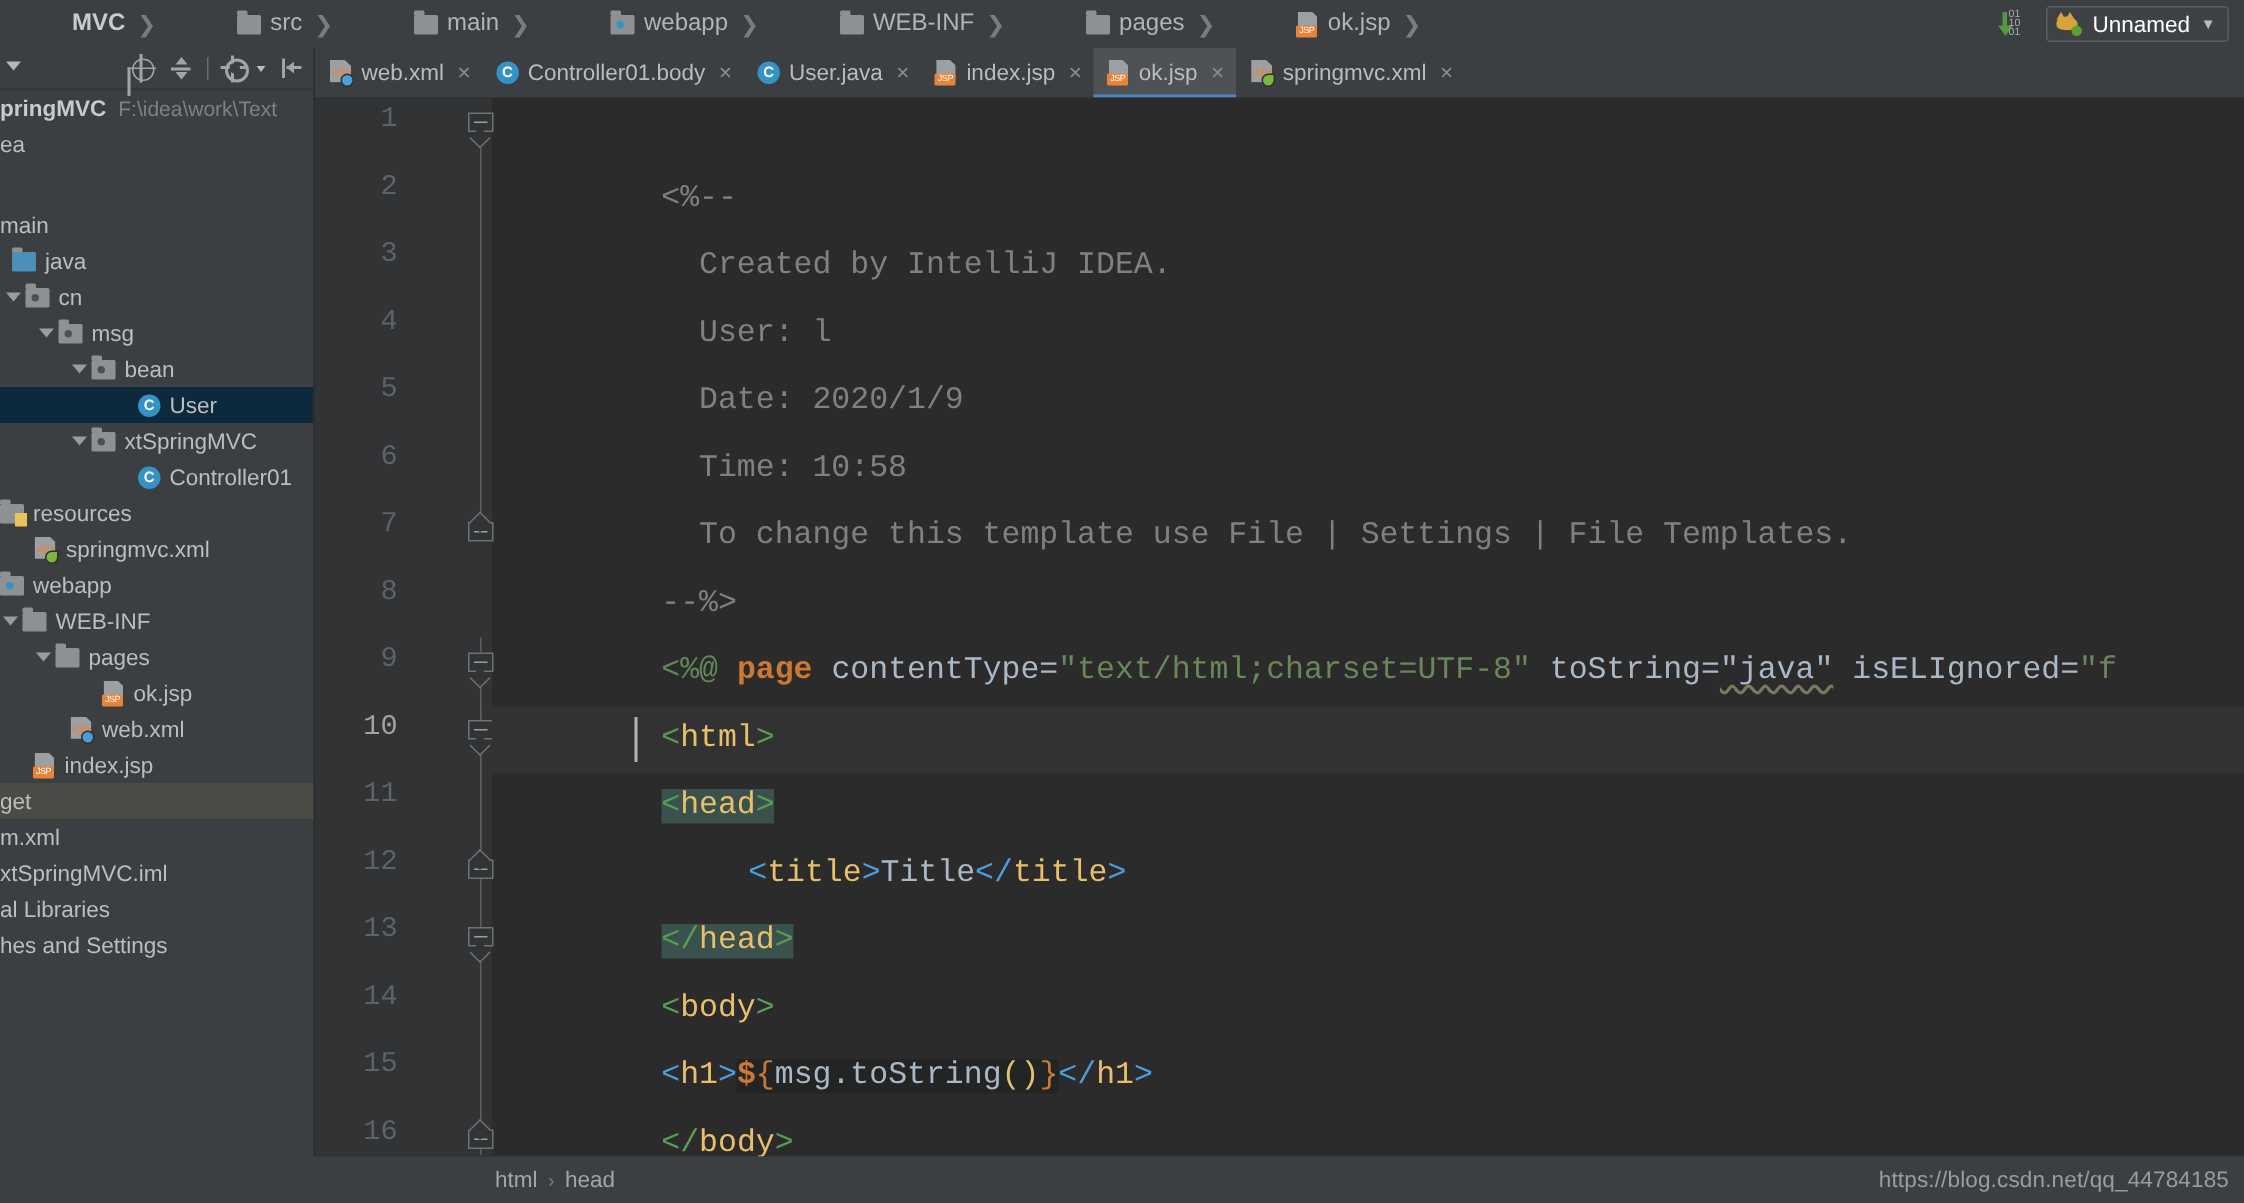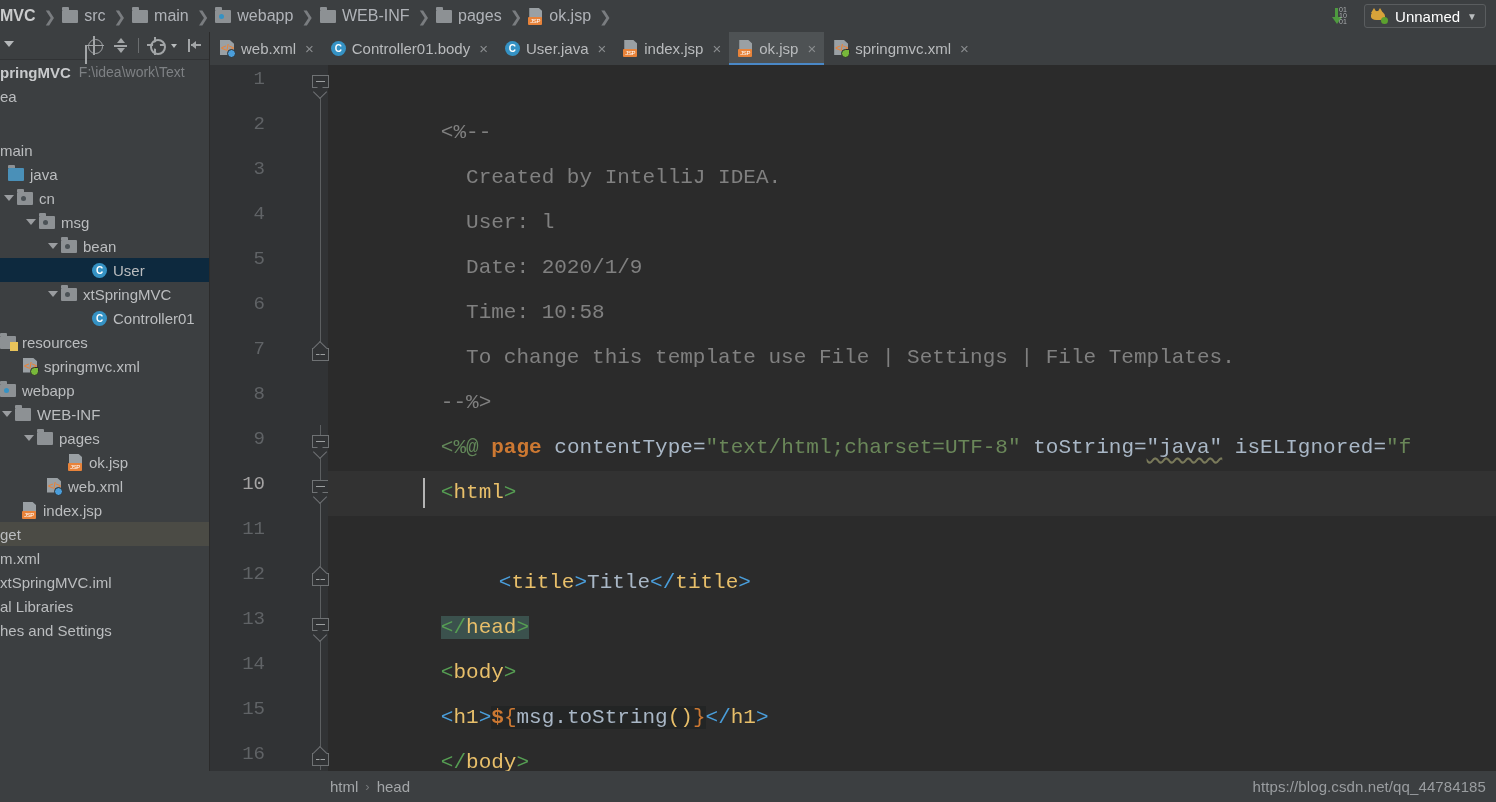--- a/index.html
+++ b/index.html
@@ -12,21 +12,21 @@
   #app { position:relative; width:1496px; height:802px; }
 
   
   .navbar {
     position:absolute; left:0; top:0; width:1496px; height:32px;
     background:#3c3f41; display:flex; align-items:center;
   }
   .crumbs { display:flex; align-items:center; padding-left:0px; }
   .crumb {
     display:flex; align-items:center; height:32px;
-    color:#b0b3b8; font-size:16px; white-space:nowrap;
+    color:#b0b3b8; font-size:16px; white-space:nowrap;padding-left:48px;
   }
   .crumb .ctext { margin-left:6px; }
   .crumb.first .ctext { margin-left:0; font-weight:bold; color:#cacbcc; }
   .crumb-sep {
     color:#7a7d80; font-size:15px; margin:0 6px 0 8px; line-height:1;
   }
   .navbar-right {
     margin-left:auto; display:flex; align-items:center; gap:10px;
     padding-right:10px;
   }
@@ -717,20 +717,23 @@
       </div>
 
       <div class="cline" style="top:315px; left:12px;">
         <span class="t-dir">&lt;%@</span><span> </span><span class="t-kw">page</span><span> </span><span class="t-attr">contentType=</span><span class="t-str">"text/html;charset=UTF-8"</span><span> </span><span class="t-attr">toString=</span><span class="t-attr squig">"java"</span><span> </span><span class="t-attr">isELIgnored=</span><span class="t-str">"f</span>
       </div>
 
       <div class="cline" style="top:360px; left:12px;">
         <span class="t-brk">&lt;</span><span class="t-tag">html</span><span class="t-brk">&gt;</span>
       </div>
 
+      <div class="cline" style="top:405px; left:12px;">
+        <span class="hl-tag"><span class="t-brk">&lt;</span><span class="t-tag">head</span><span class="t-brk">&gt;</span></span>
+      </div>
       <div class="caret" style="top:413px; left:95px;"></div>
 
       <div class="cline" style="top:495px; left:12px;">
         <span class="hl-tag"><span class="t-brk">&lt;/</span><span class="t-tag">head</span><span class="t-brk">&gt;</span></span>
       </div>
 
       <div class="cline" style="top:450px; left:70px;">
         <span class="t-brkb">&lt;</span><span class="t-tag">title</span><span class="t-brkb">&gt;</span><span class="t-txt">Title</span><span class="t-brkb">&lt;/</span><span class="t-tag">title</span><span class="t-brkb">&gt;</span>
       </div>
 

